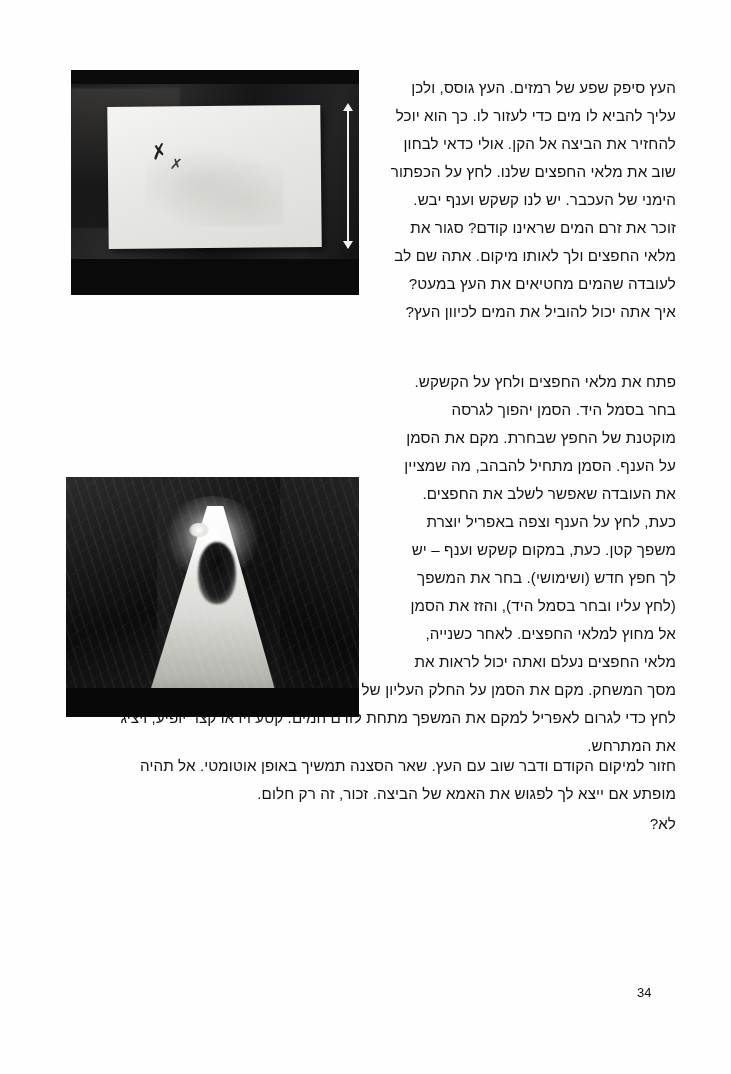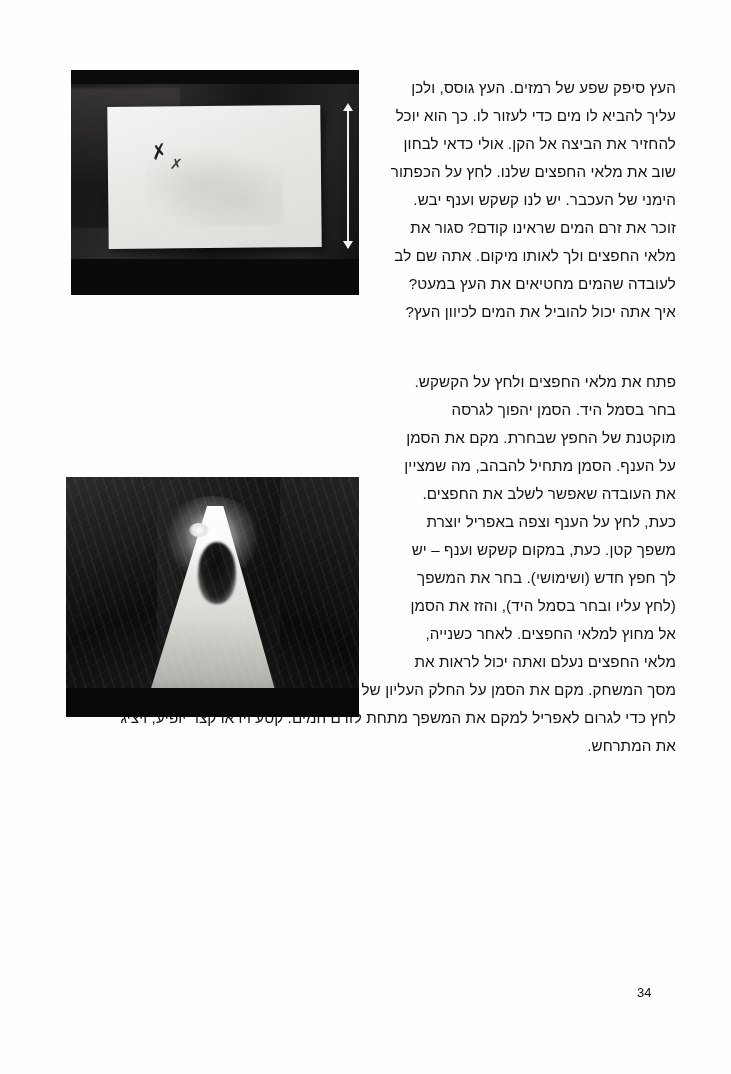--- a/index.html
+++ b/index.html
@@ -286,17 +286,19 @@
     <div class="rock-left"></div>
     <div class="rock-right"></div>
     <div class="light-cone"></div>
     <div class="light-glow"></div>
     <div class="eye-spot"></div>
     <div class="dark-core"></div>
     <div class="cave-texture"></div>
     <div class="band-bottom"></div>
   </div>
 
-
+  <div class="para" id="para-3">חזור למיקום הקודם ודבר שוב עם העץ. שאר הסצנה תמשיך באופן אוטומטי. אל תהיה מופתע אם ייצא לך לפגוש את האמא של הביצה. זכור, זה רק חלום.</div>
+
+  <div class="para" id="para-4">לא?</div>
 
   <div id="page-number">34</div>
 
 </div>
 
 </body></html>

